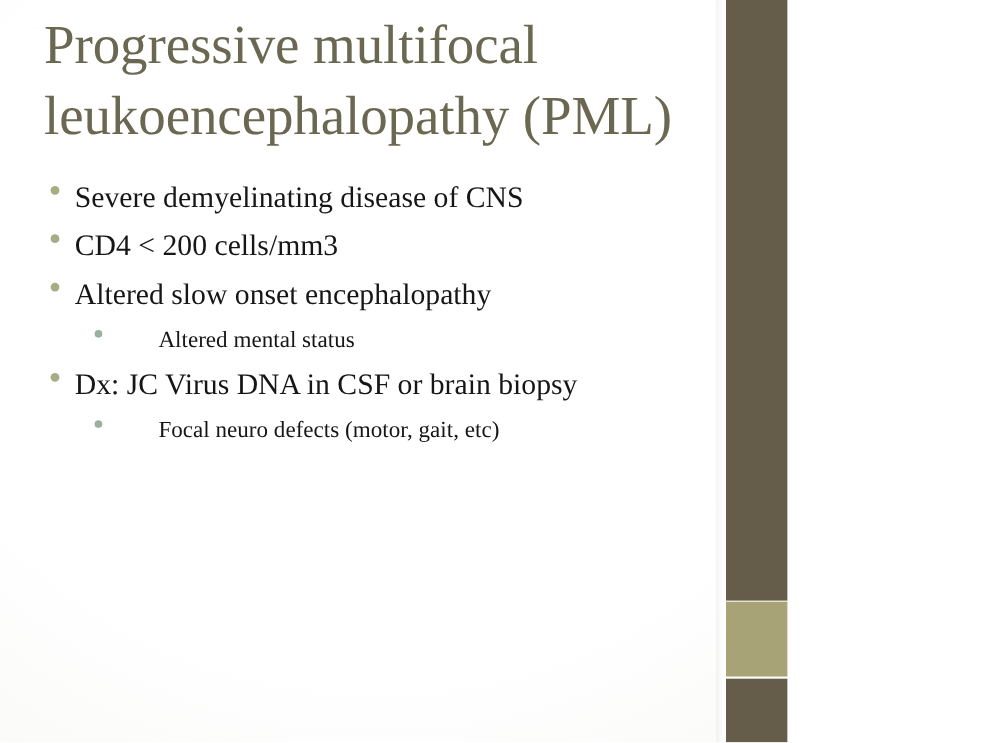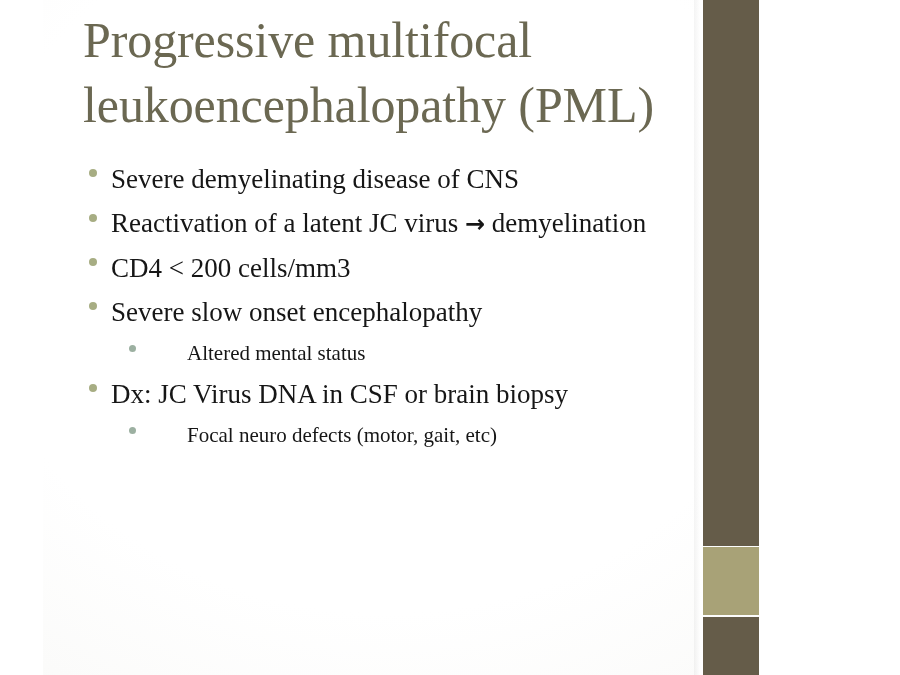--- a/index.html
+++ b/index.html
@@ -17,21 +17,20 @@
     width: 716px;
     height: 675px;
     overflow: hidden;
     background:
       radial-gradient(120% 110% at 48% 38%,
         #ffffff 0%,
         #ffffff 48%,
         #fbfbfa 68%,
         #f3f3f1 86%,
         #ececeb 100%);
-    margin-left: 43px;
   }
 
   
   #side-bars {
     position: absolute;
     top: 0;
     right: 0;
     width: 56px;
     height: 675px;
   }
@@ -133,29 +132,25 @@
 
   <div id="title" style="color: rgb(107, 104, 82);">Progressive multifocal leukoencephalopathy (PML)</div>
 
   <div id="body-list">
       <div class="bullet-row level-1">
         <span class="bullet-dot" style="background: rgb(167, 173, 131);"></span>
         <span class="bullet-text">Severe demyelinating disease of CNS</span>
       </div>
       <div class="bullet-row level-1">
         <span class="bullet-dot" style="background: rgb(167, 173, 131);"></span>
-        <span class="bullet-text"><span>Reactivation of a latent JC virus </span><span class="arrow-glyph">→</span><span> demyelination</span></span>
-      </div>
-      <div class="bullet-row level-1">
-        <span class="bullet-dot" style="background: rgb(167, 173, 131);"></span>
         <span class="bullet-text">CD4 &lt; 200 cells/mm3</span>
       </div>
       <div class="bullet-row level-1">
         <span class="bullet-dot" style="background: rgb(167, 173, 131);"></span>
-        <span class="bullet-text">Severe slow onset encephalopathy</span>
+        <span class="bullet-text">Altered slow onset encephalopathy</span>
       </div>
       <div class="bullet-row level-2">
         <span class="bullet-dot" style="background: rgb(156, 176, 161);"></span>
         <span class="bullet-text">Altered mental status</span>
       </div>
       <div class="bullet-row level-1">
         <span class="bullet-dot" style="background: rgb(167, 173, 131);"></span>
         <span class="bullet-text">Dx: JC Virus DNA in CSF or brain biopsy</span>
       </div>
       <div class="bullet-row level-2">

